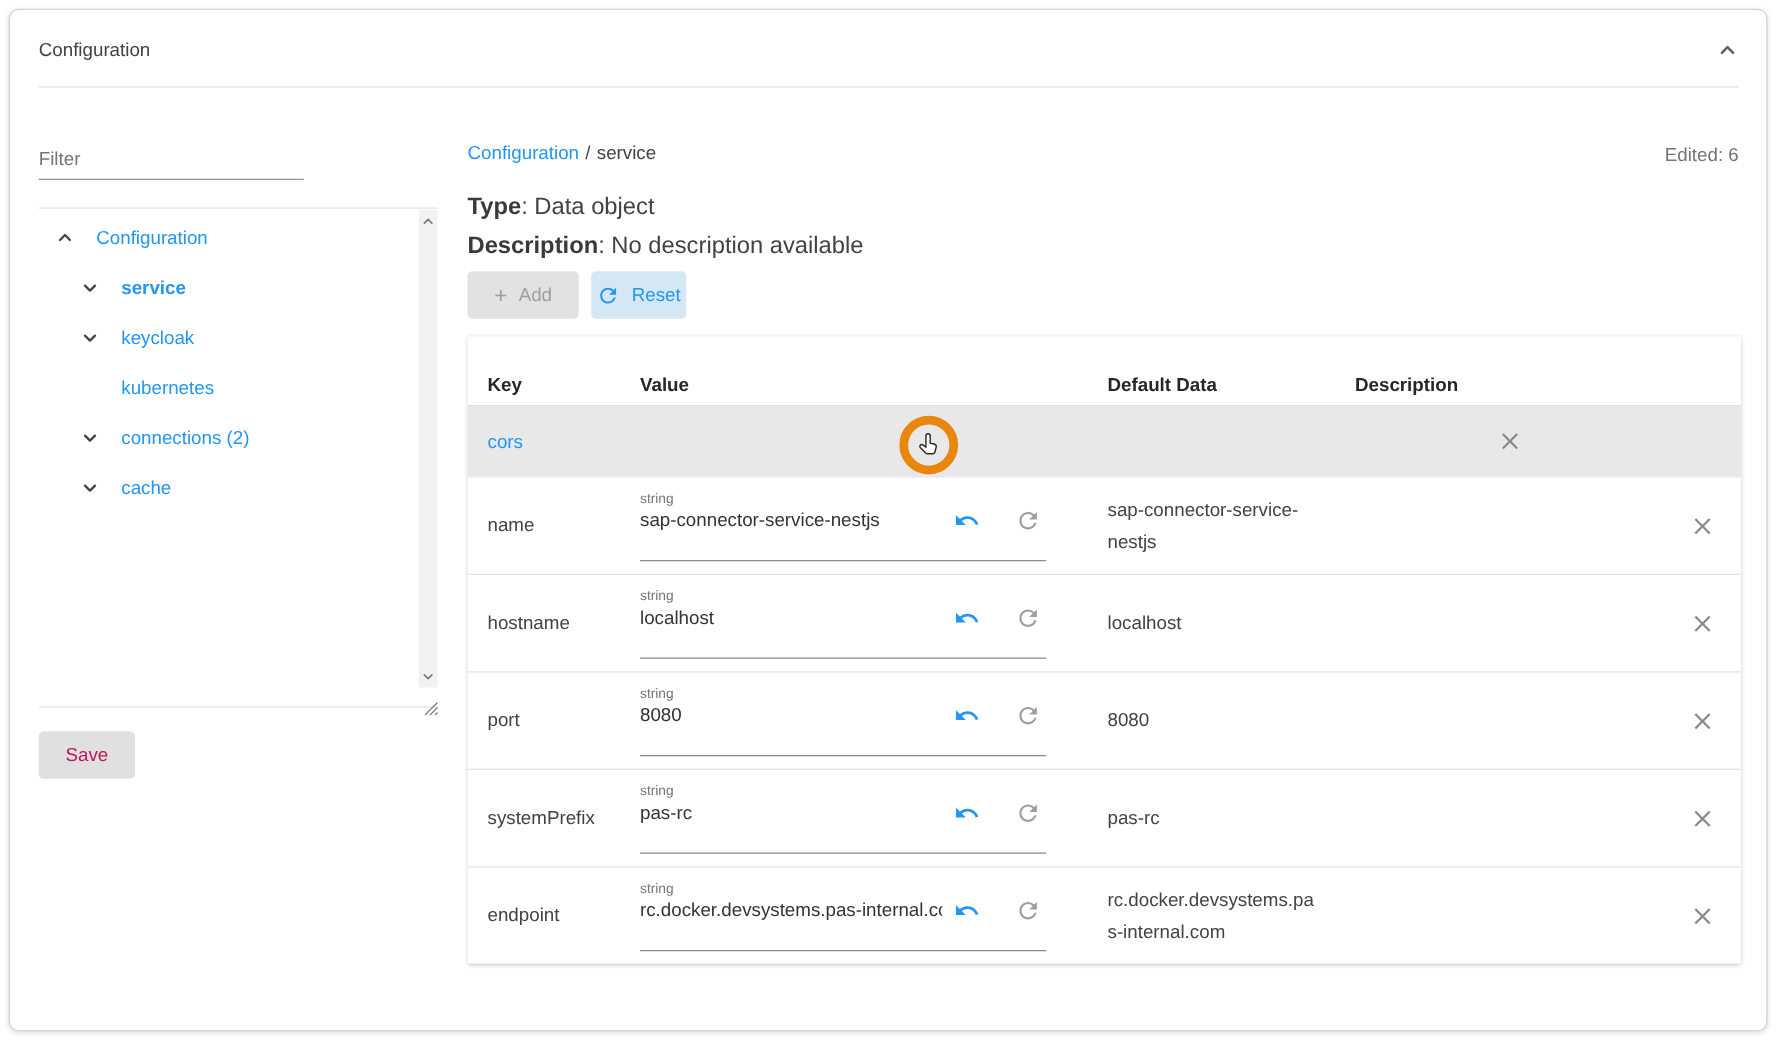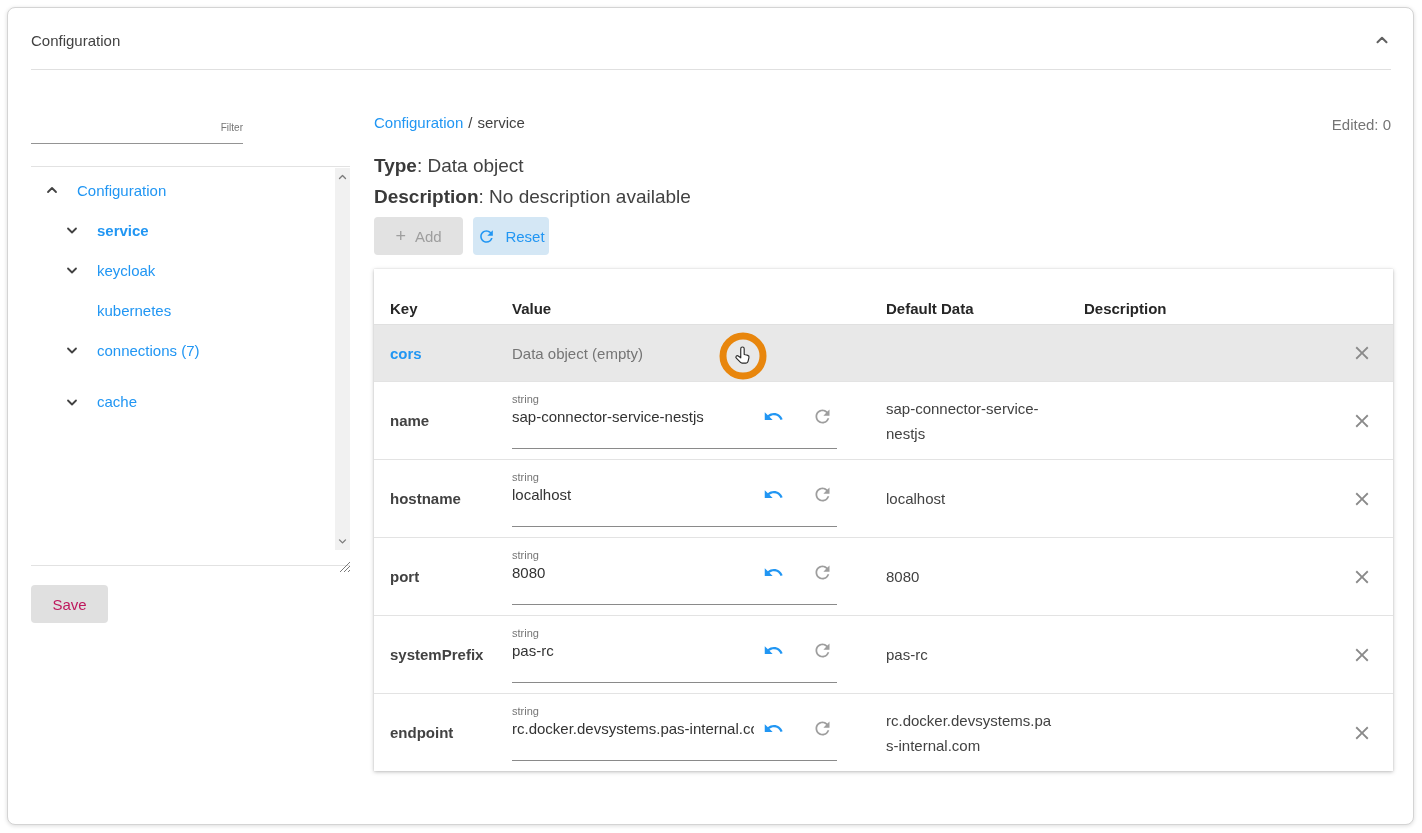--- a/index.html
+++ b/index.html
@@ -15,21 +15,21 @@
   
   .panel-title { position:absolute; left:23px; top:24px; font-size:15px; color:#424242; }
   .collapse-btn { position:absolute; right:20px; top:22px; width:22px; height:22px;
     background:none; border:none; cursor:pointer; color:#616161; }
   .header-divider { position:absolute; left:23px; right:22px; top:61px; height:1px; background:#e0e0e0; }
 
   
   .filter-input {
     position:absolute; left:23px; top:103px; width:212px; height:33px;
     border:none; border-bottom:1px solid #949494; outline:none;
-    font-family:"Liberation Sans", sans-serif; font-size:10px; color:#b91c1c; background:transparent;text-align:right;
+    font-family:"Liberation Sans", sans-serif; font-size:15px; color:#b91c1c; background:transparent;
   }
   .filter-input::placeholder { color:#757575; opacity:1; }
 
   .tree-panel {
     position:absolute; left:23px; top:158px; width:319px; height:400px;
     border-top:1px solid #e2e2e2; border-bottom:1px solid #e2e2e2; background:#fff;
   }
   .tree-items { padding-top:3px; }
   .tree-item { height:40px; display:flex; align-items:center; cursor:pointer; }
   .tree-chevron { width:16px; height:16px; display:inline-flex; align-items:center;
@@ -77,21 +77,21 @@
   .trow { display:grid; grid-template-columns:138px 374px 198px 1fr 62px; align-items:center; }
   .thead { height:56px; border-bottom:1px solid #e0e0e0; }
   .thead .th { font-weight:bold; font-size:15px; color:#262626;margin-top:24px; }
   .th.key, .cell.key { padding-left:16px; }
 
   .object-row { height:56px; background:#e8e8e8; position:relative; }
   .object-row .key a { color:#2196f3; text-decoration:none; font-size:15px; cursor:pointer; }
   .object-row .value { color:#757575; font-size:15px; }
 
   .data-row { height:78px; border-top:1px solid #e3e3e3; }
-  .cell.key { font-size:15px; color:#424242;font-weight:bold; }
+  .cell.key { font-size:15px; color:#424242; }
 
   .form-field { width:325px; border-bottom:1px solid #8a8a8a; padding-bottom:20px; }
   .ff-label { font-size:11px; color:#757575; margin-bottom:1px; }
   .ff-row { display:flex; align-items:center; }
   .ff-input { flex:1; min-width:0; border:none; outline:none; background:transparent;
     font-family:"Liberation Sans", sans-serif; font-size:15px; color:#333; padding:0; }
   .icon-btn { width:22px; height:22px; flex:none; cursor:pointer; display:inline-flex;
     align-items:center; justify-content:center; }
   .icon-undo { color:#2196f3; margin-left:8px; }
   .icon-redo { color:#9e9e9e; margin-left:27px; margin-right:4px; }
@@ -178,24 +178,24 @@
     </span>
     <span class="tree-label">kubernetes</span>
   </div>
 
   <div class="tree-item" style="padding-left: 33px;">
     <span class="tree-chevron">
       <svg width="16" height="16" viewBox="0 0 16 16">
               <use href="#svg-chevron-down"></use>
             </svg>
     </span>
-    <span class="tree-label">connections (7)</span>
-  </div>
-
-  <div class="tree-item" style="padding-left: 33px; align-items: flex-end;">
+    <span class="tree-label">connections (2)</span>
+  </div>
+
+  <div class="tree-item" style="padding-left: 33px;">
     <span class="tree-chevron">
       <svg width="16" height="16" viewBox="0 0 16 16">
               <use href="#svg-chevron-down"></use>
             </svg>
     </span>
     <span class="tree-label">cache</span>
   </div>
 </div>
     <div class="tree-scrollbar">
       <svg class="sb-arrow" viewBox="0 0 16 16">
@@ -210,21 +210,21 @@
       <line x1="7" y1="13" x2="13" y2="7" stroke="#7a7a7a" stroke-width="1"></line>
       <line x1="11" y1="13" x2="13" y2="11" stroke="#7a7a7a" stroke-width="1"></line>
     </svg>
   </div>
 
   <button class="save-btn">Save</button>
 
   <div class="breadcrumb">
     <a>Configuration</a><span class="sep">/</span><span class="current">service</span>
   </div>
-  <div class="edited">Edited: 0</div>
+  <div class="edited">Edited: 6</div>
 
   <div class="meta-line type-line"><b>Type</b><span>: Data object</span></div>
   <div class="meta-line desc-line"><b>Description</b><span>: No description available</span></div>
 
   <div class="btn-row">
     <button class="btn btn-add" disabled="">
       <span class="plus">+</span>
       <span>Add</span>
     </button>
     <button class="btn btn-reset">
@@ -239,21 +239,20 @@
     <div class="trow thead">
       <div class="th key">Key</div>
       <div class="th">Value</div>
       <div class="th">Default Data</div>
       <div class="th">Description</div>
       <div class="th"></div>
     </div>
 
     <div class="trow object-row">
       <div class="cell key"><a>cors</a></div>
-      <div class="cell value">Data object (empty)</div>
       <div class="cell"></div>
       <div class="cell"></div>
       <div class="cell del">
         <span class="icon-close">
           <svg width="22" height="22" viewBox="0 0 24 24">
               <use href="#svg-close"></use>
             </svg>
         </span>
       </div>
     </div>

